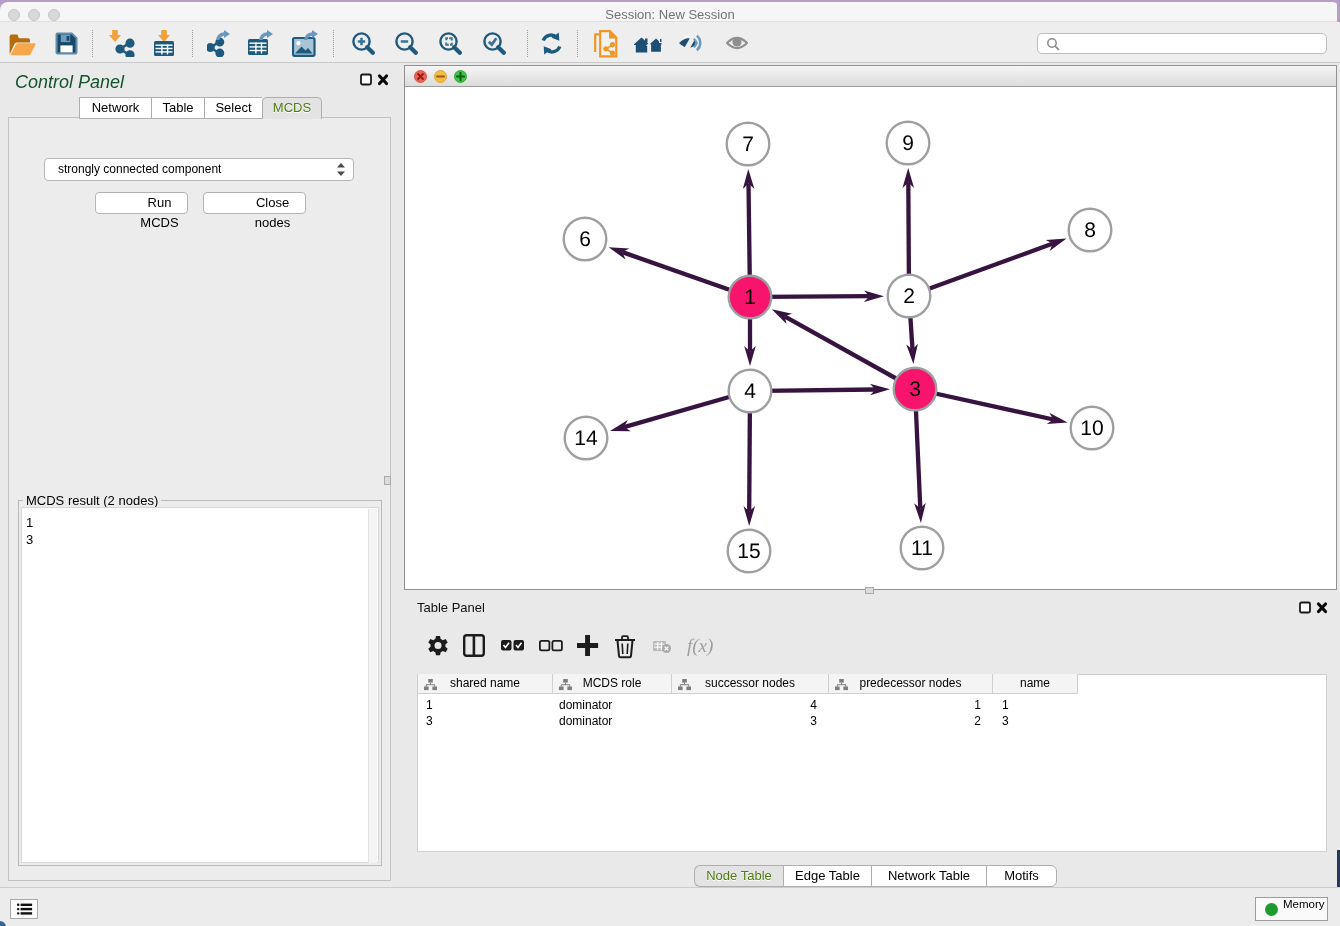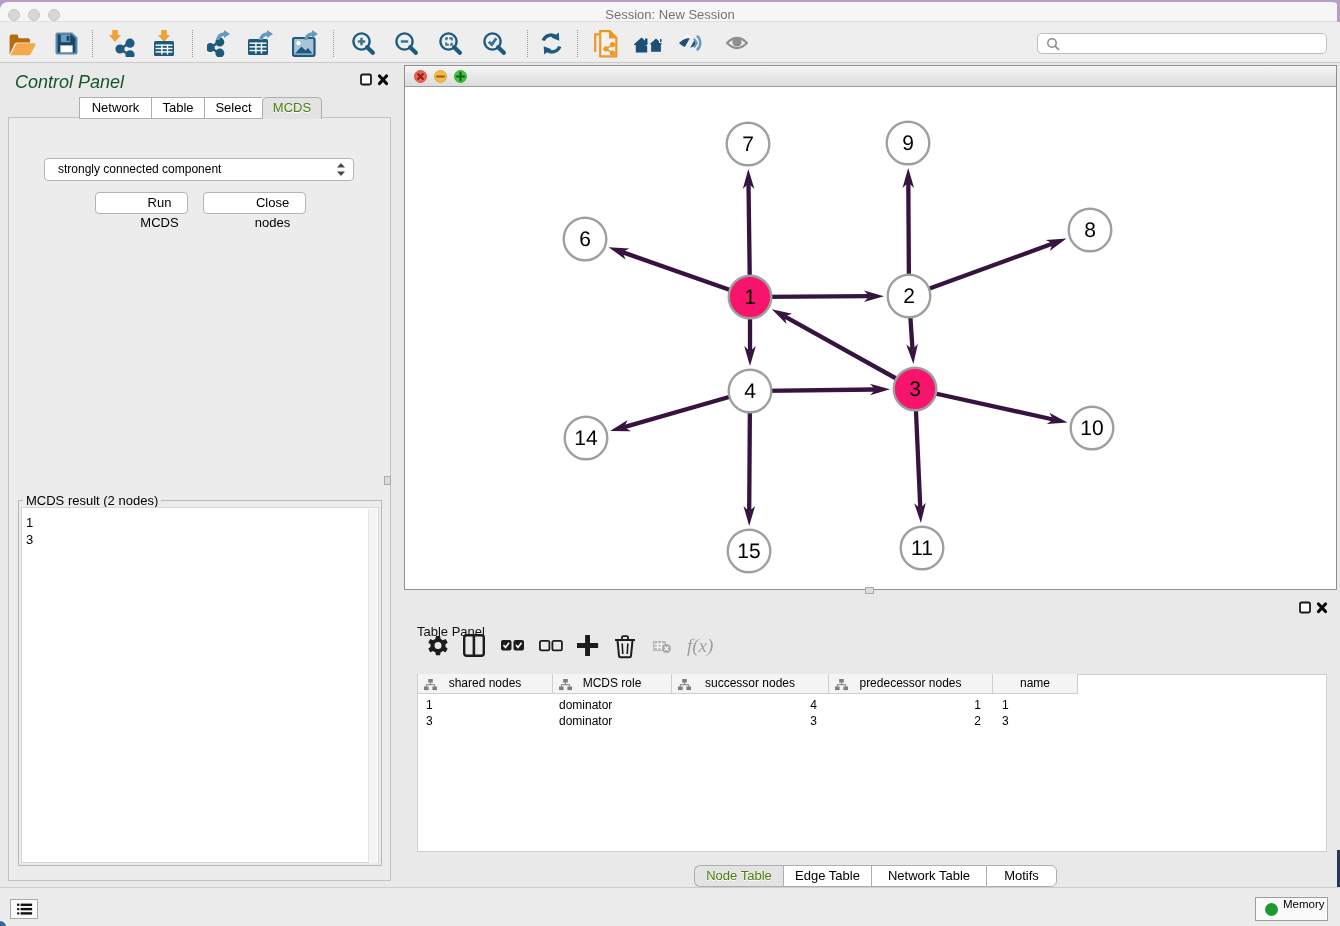--- a/index.html
+++ b/index.html
@@ -28,21 +28,21 @@
 #mcds-fs { left:18px; top:500px; width:364px; height:366px; border:1px solid #b9b9b9; }
 #mcds-legend { position:absolute; left:4px; top:-8px; background:#ececec; padding:0 3px; font-size:13px; }
 #mcds-white { position:absolute; left:2px; top:6px; width:358px; height:356px; background:#fff; border:1px solid #d7d7d7; font-size:13px; line-height:16.5px; padding:7px 0 0 4px; }
 #mcds-scroll { position:absolute; right:1px; top:1px; width:9px; height:354px; background:#f4f4f4; border-left:1px solid #e2e2e2; }
 
 #netwin { left:404px; top:65px; width:933px; height:525px; background:#fff; border:1px solid #909090; }
 #net-titlebar { position:absolute; left:0; top:0; width:100%; height:21px; background:linear-gradient(#f5f5f5,#dcdcdc); border-bottom:1px solid #9b9b9b; }
 #net-title { position:absolute; left:0; right:0; top:3px; text-align:center; font-size:13.5px; color:#111; padding-left:8px; letter-spacing:0.5px; }
 .mbtn { position:absolute; top:4px; width:13px; height:13px; border-radius:50%; }
 
-#tp-title { left:417px; top:600px; font-size:13px; color:#111;margin-top:24px; }
+#tp-title { left:417px; top:600px; font-size:13px; color:#111; }
 #tbl-white { left:417px; top:674px; width:910px; height:178px; background:#fff; border:1px solid #cfcfcf; }
 .th { position:absolute; top:674px; height:20px; background:#f4f4f4; border-right:1px solid #cfcfcf; border-bottom:1px solid #cfcfcf; font-size:12px; text-align:center; line-height:19px; }
 .cell { position:absolute; font-size:12px; height:16px; line-height:16px; }
 #bot-tabs { left:694px; top:865px; }
 
 #statusbar { left:0; top:887px; width:1340px; height:39px; background:#ececec; border-top:1px solid #cdcdcd; }
 #membtn { position:absolute; left:1255px; top:897px; width:73px; height:24px; background:#fafafa; border:1px solid #9e9e9e; font-size:11.5px; }
 #listbtn { position:absolute; left:10px; top:899px; width:28px; height:20px; background:#fbfbfb; border:1px solid #a9a9a9; }
 svg text { text-rendering: geometricPrecision; }
 </style></head>
@@ -323,21 +323,21 @@
         <rect x="1.2" y="2.6" width="10.6" height="1.1" fill="#fff"></rect>
         <rect x="1.2" y="5.6" width="10.6" height="1.1" fill="#fff"></rect>
         <rect x="4.2" y="1" width="1.1" height="8" fill="#fff"></rect>
         <rect x="7.8" y="1" width="1.1" height="8" fill="#fff"></rect>
         <circle cx="13.5" cy="7.5" r="4.5" fill="#a8a8a8"></circle>
         <path d="M11.6 5.6 L15.4 9.4 M15.4 5.6 L11.6 9.4" stroke="#fff" stroke-width="1.3"></path>
       </g>
 <text x="262" y="18" font-family="Liberation Serif,serif" font-style="italic" font-size="19" fill="#9d9d9d">f(x)</text>
 </svg>
 <div class="abs" id="tbl-white"></div>
-    <div class="th" style="left:418px;width:135px">shared nodes</div>
+    <div class="th" style="left:418px;width:135px">shared name</div>
     <div class="th" style="left:553px;width:119px">MCDS role</div>
     <div class="th" style="left:672px;width:157px">successor nodes</div>
     <div class="th" style="left:829px;width:164px">predecessor nodes</div>
     <div class="th" style="left:993px;width:85px">name</div>
     <svg class="abs" style="left:424px;top:679px" width="13" height="12" viewBox="0 0 13 12" fill="#7d7d7d">
 <rect x="4.2" y="0" width="4.6" height="3.6"></rect>
       <rect x="0" y="7.5" width="4.6" height="3.6"></rect>
       <rect x="8.4" y="7.5" width="4.6" height="3.6"></rect>
 <path d="M6.5 3.6 L6.5 5.7 M2.3 7.5 L2.3 5.7 L10.7 5.7 L10.7 7.5" stroke="#7d7d7d" stroke-width="1" fill="none"></path>
     </svg>

